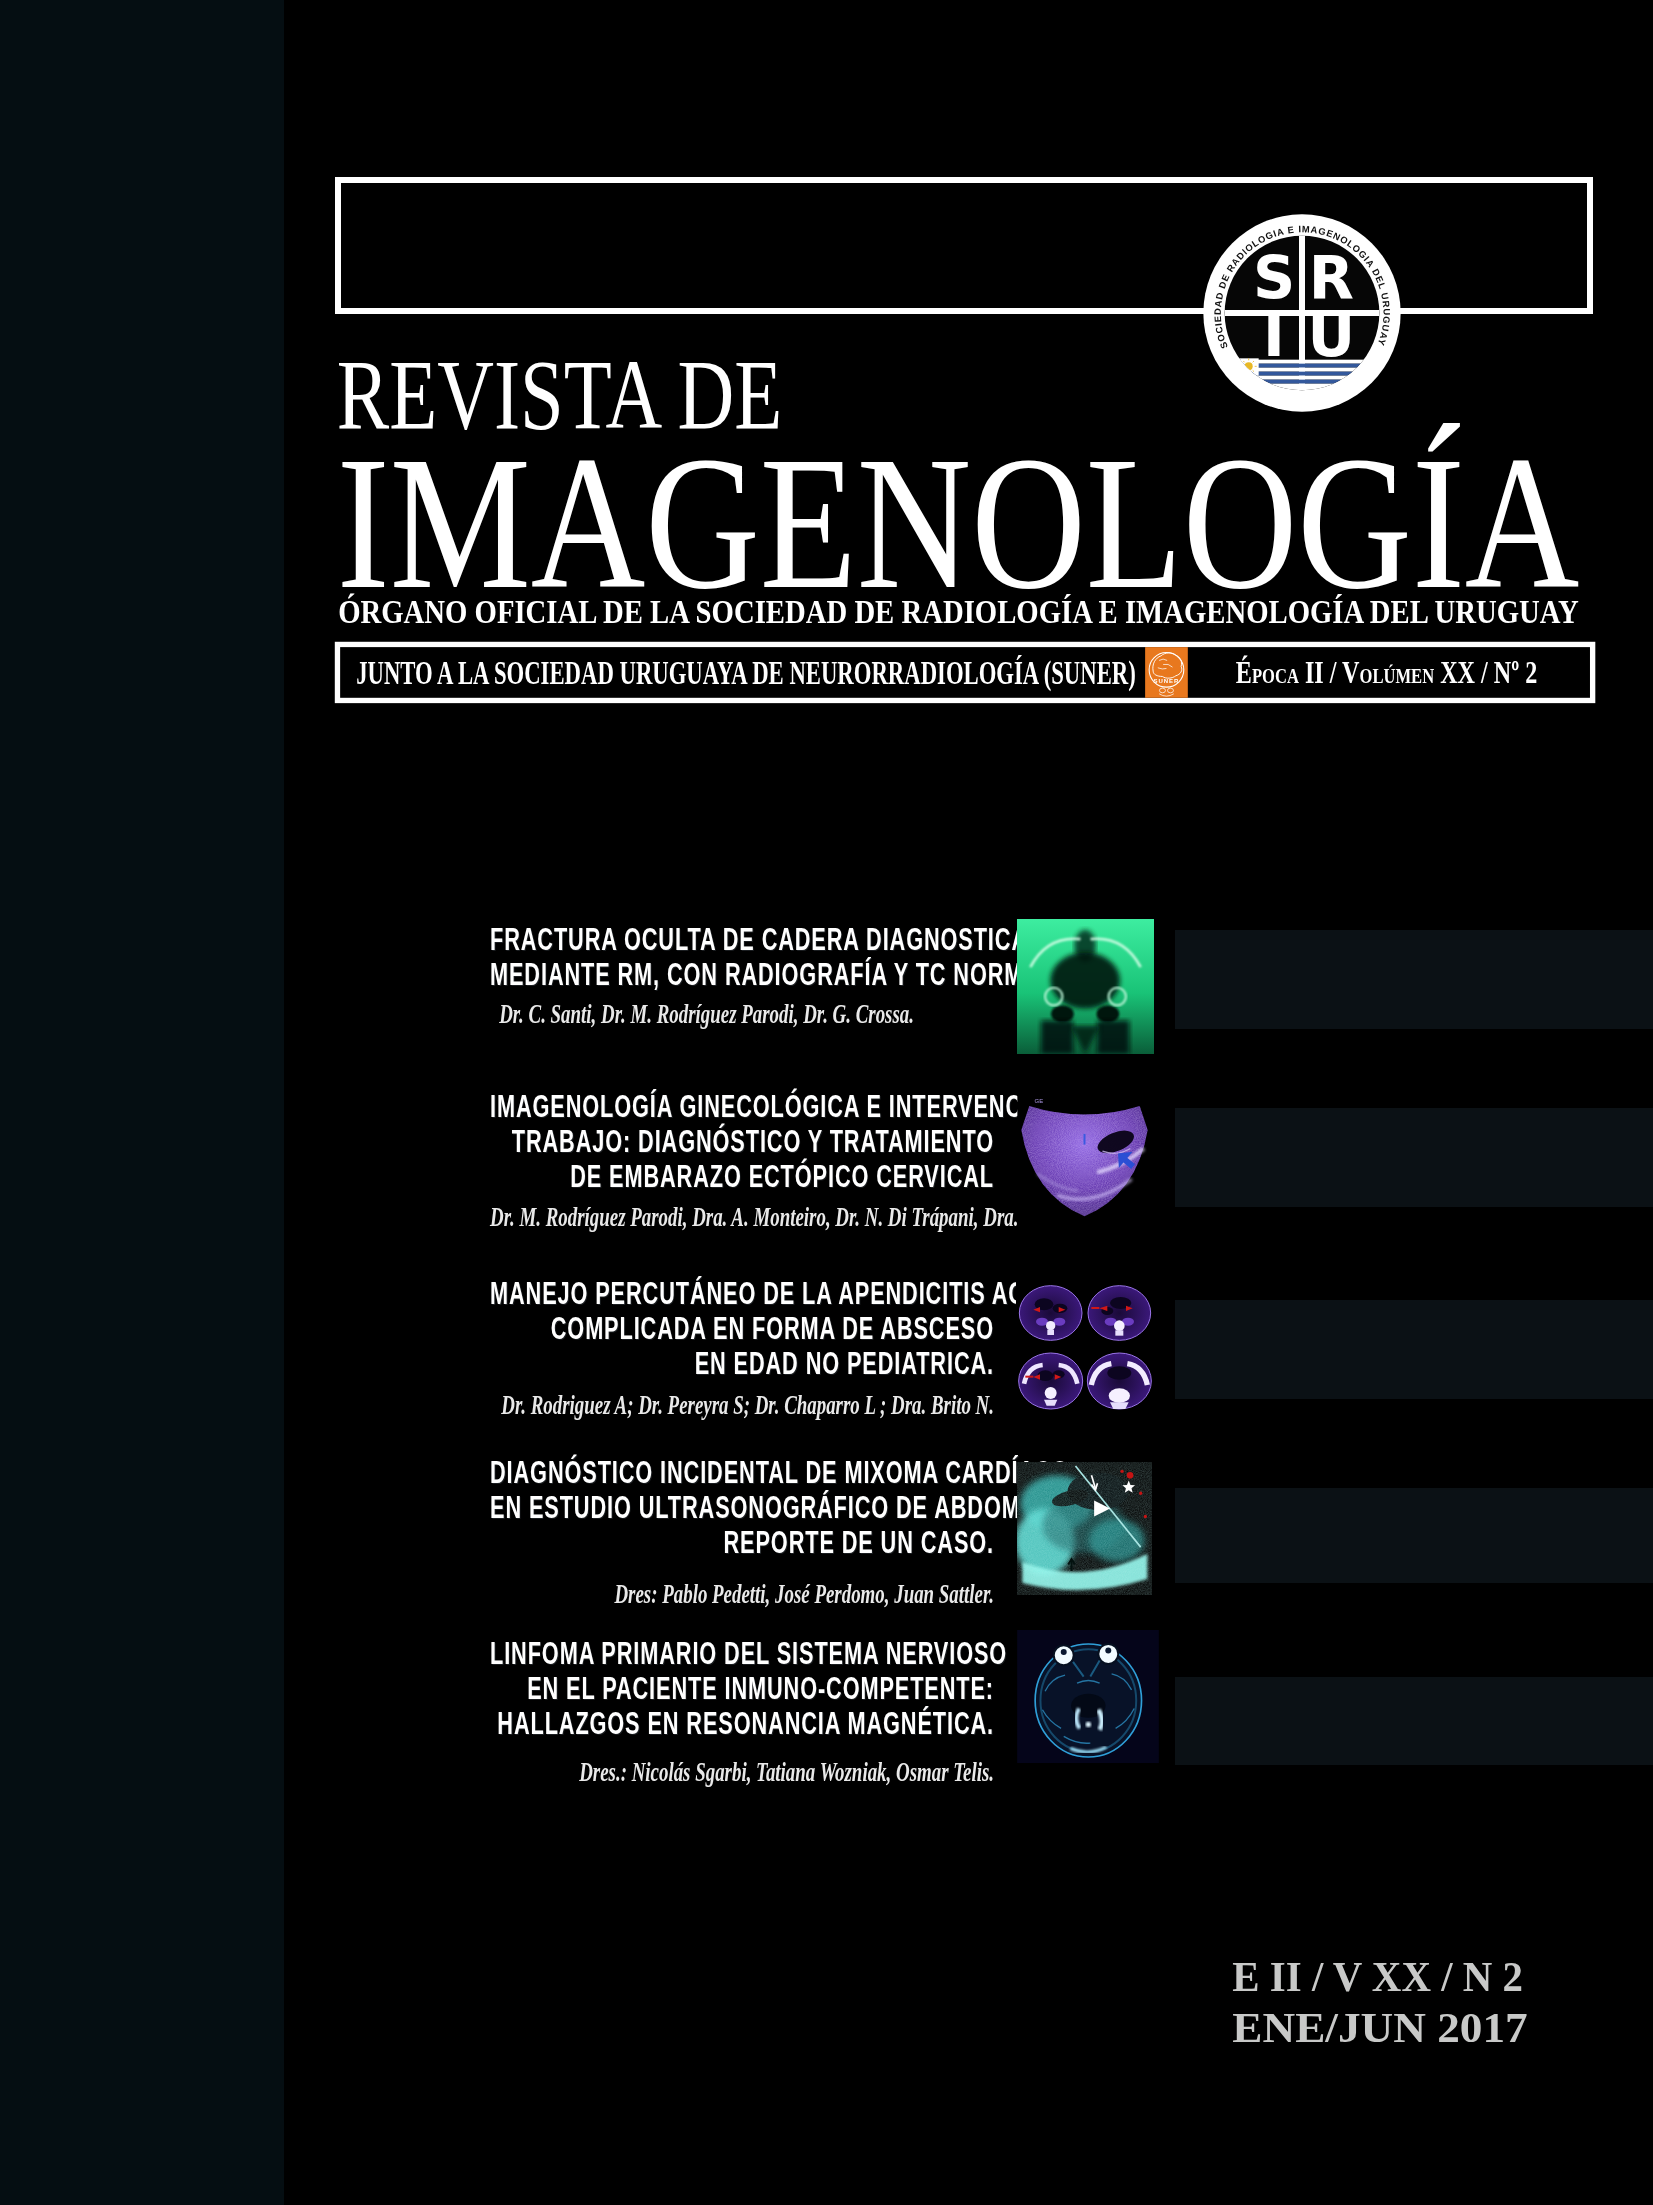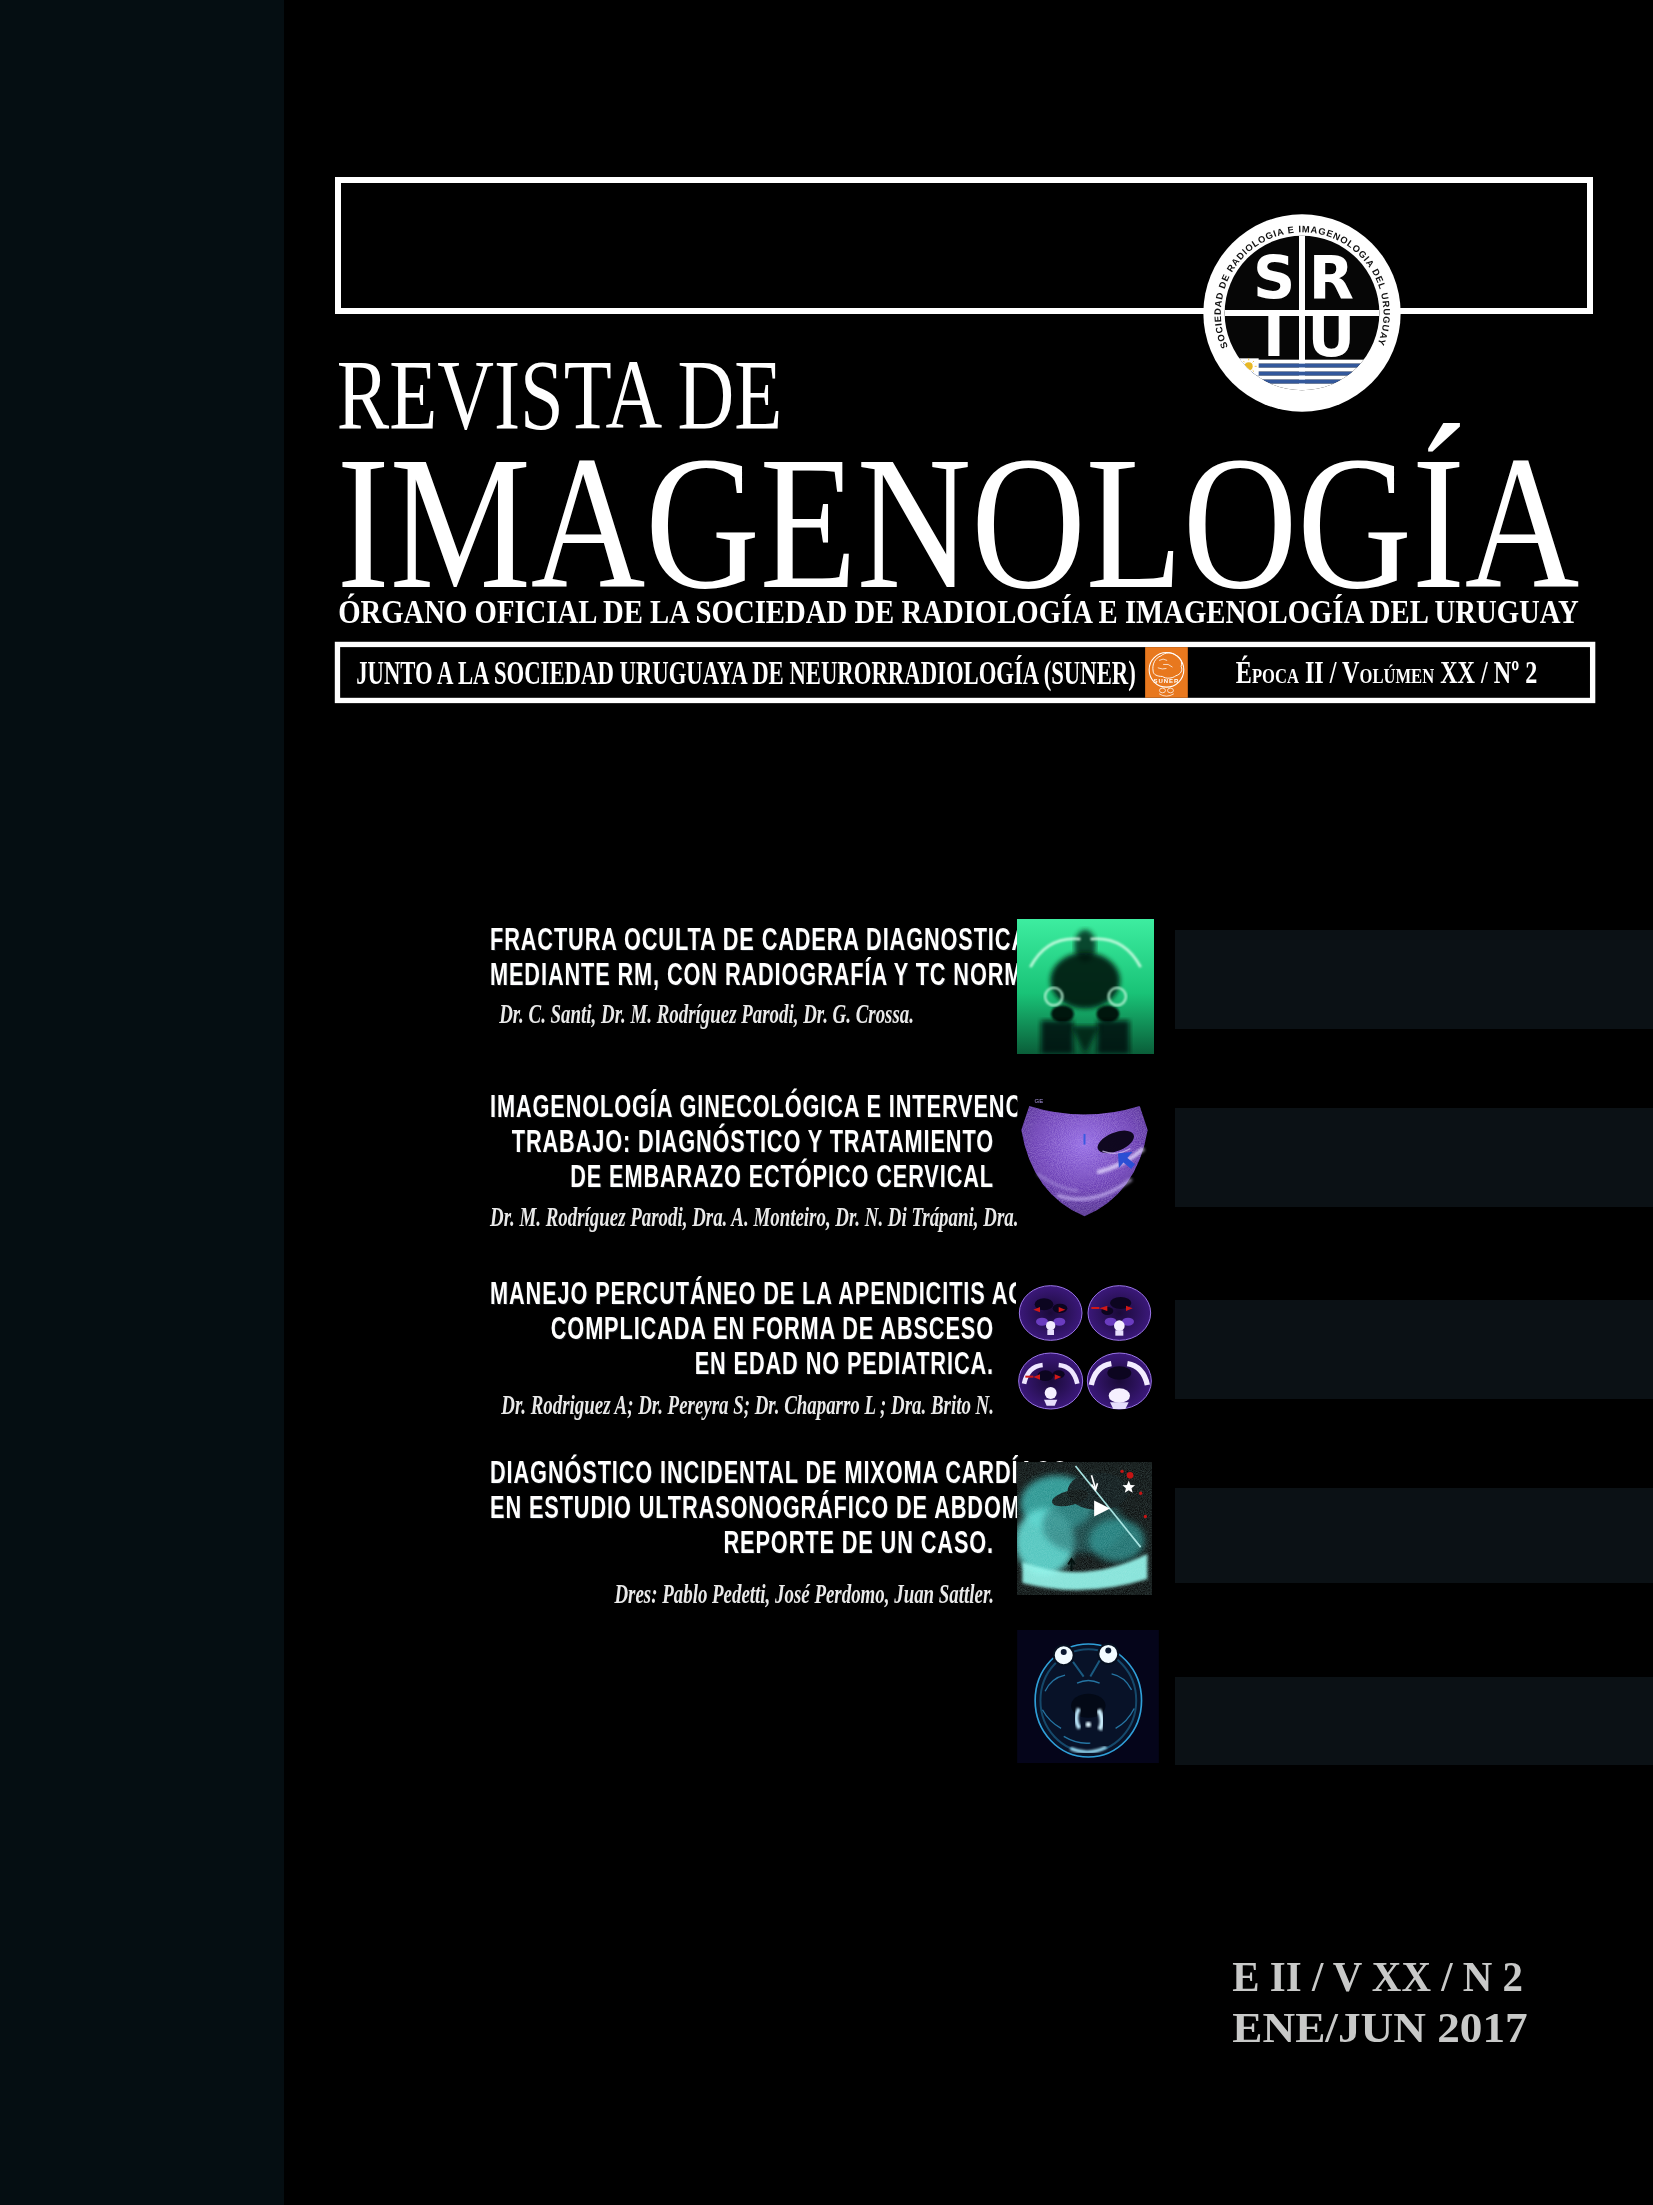--- a/index.html
+++ b/index.html
@@ -122,20 +122,26 @@
     <div class="a" style="margin-top:9.3px">Dr. Rodriguez A; Dr. Pereyra S; Dr. Chaparro L ; Dra. Brito N.</div>
   </div>
 
   <div class="article" style="top:1455px">
     <div class="t">DIAGNÓSTICO INCIDENTAL DE MIXOMA CARDÍACO</div>
     <div class="t">EN ESTUDIO ULTRASONOGRÁFICO DE ABDOMEN.</div>
     <div class="t">REPORTE DE UN CASO.</div>
     <div class="a" style="margin-top:18.7px">Dres: Pablo Pedetti, José Perdomo, Juan Sattler.</div>
   </div>
 
+  <div class="article" style="top:1636px">
+    <div class="t">LINFOMA PRIMARIO DEL SISTEMA NERVIOSO</div>
+    <div class="t">EN EL PACIENTE INMUNO-COMPETENTE:</div>
+    <div class="t">HALLAZGOS EN RESONANCIA MAGNÉTICA.</div>
+    <div class="a" style="margin-top:16px">Dres.: Nicolás Sgarbi, Tatiana Wozniak, Osmar Telis.</div>
+  </div>
 
   <div class="bar" style="top:930px;height:99px"></div>
   <div class="bar" style="top:1108px;height:99px"></div>
   <div class="bar" style="top:1300px;height:99px"></div>
   <div class="bar" style="top:1488px;height:95px"></div>
   <div class="bar" style="top:1677px;height:88px"></div>
 
   <div class="thumb" style="left:1017px;top:919px;width:137px;height:135px">
     <svg width="137" height="135" viewBox="0 0 205 202">
       <defs>

